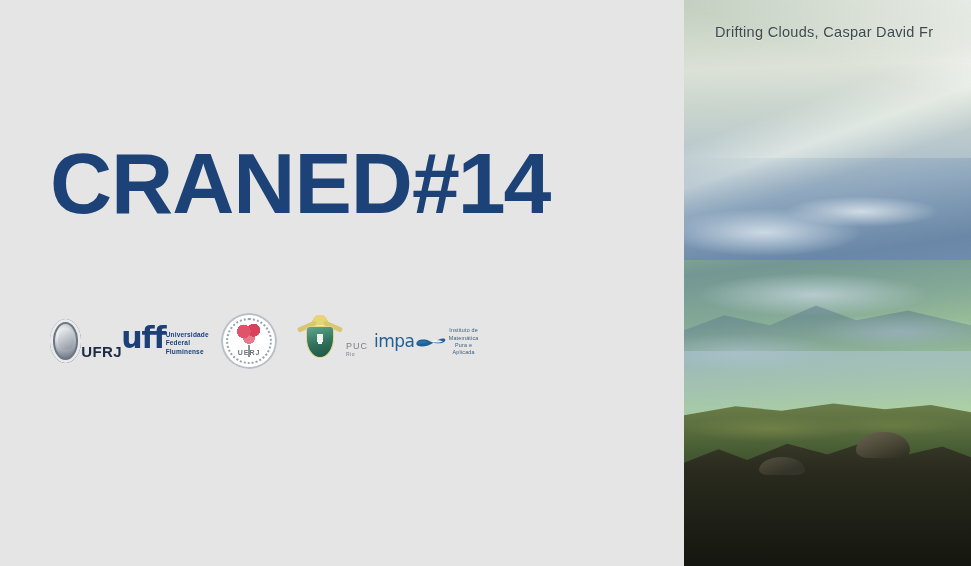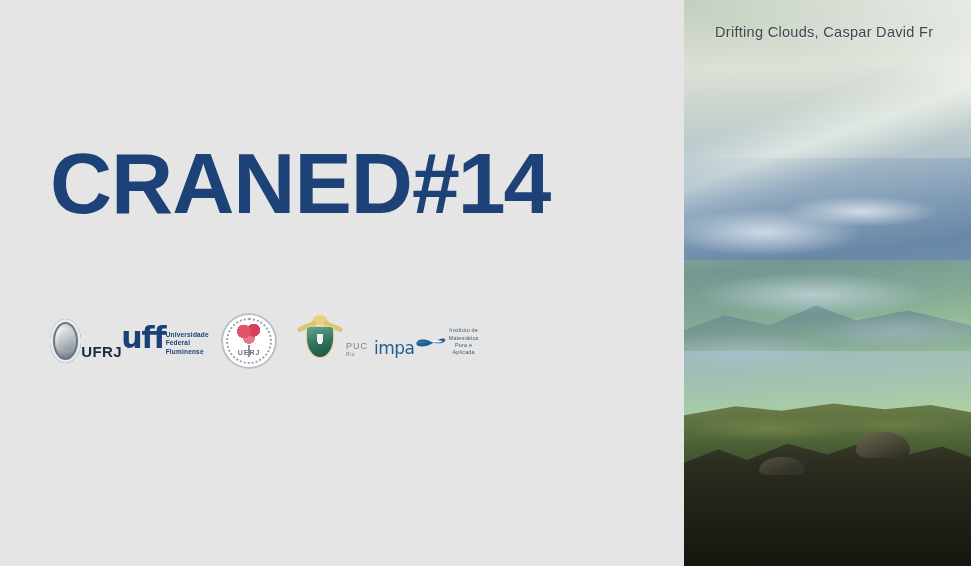--- a/index.html
+++ b/index.html
@@ -159,21 +159,21 @@
     content:""; position:absolute; left:50%; top:7px; transform:translateX(-50%);
     width:10px; height:14px;
     background:radial-gradient(ellipse at 50% 30%, #eef3ec 0 45%, transparent 46%);
   }
   .puc-word {
     margin-top:16px; font-size:9px; font-weight:400; letter-spacing:1px; color:#7b818a;
   }
   .puc-word small { display:block; font-size:5px; letter-spacing:0.5px; }
 
   
-  .impa { width:108px; align-items:flex-end; }
+  .impa { width:108px; align-items:center; }
   .impa-word {
     font-size:17px; font-weight:400; color:#1f5f94; letter-spacing:-0.5px;
     margin-left:2px; line-height:1;
     font-family:"DejaVu Sans", sans-serif;
   }
   .impa-mark { width:96px; height:30px; margin-top:1px; }
   .impa-sub {
     margin-top:2px; font-size:5.4px; font-weight:400; line-height:1.35;
     color:#3b5d7a; letter-spacing:0.2px; text-align:center; width:96px;
   }

